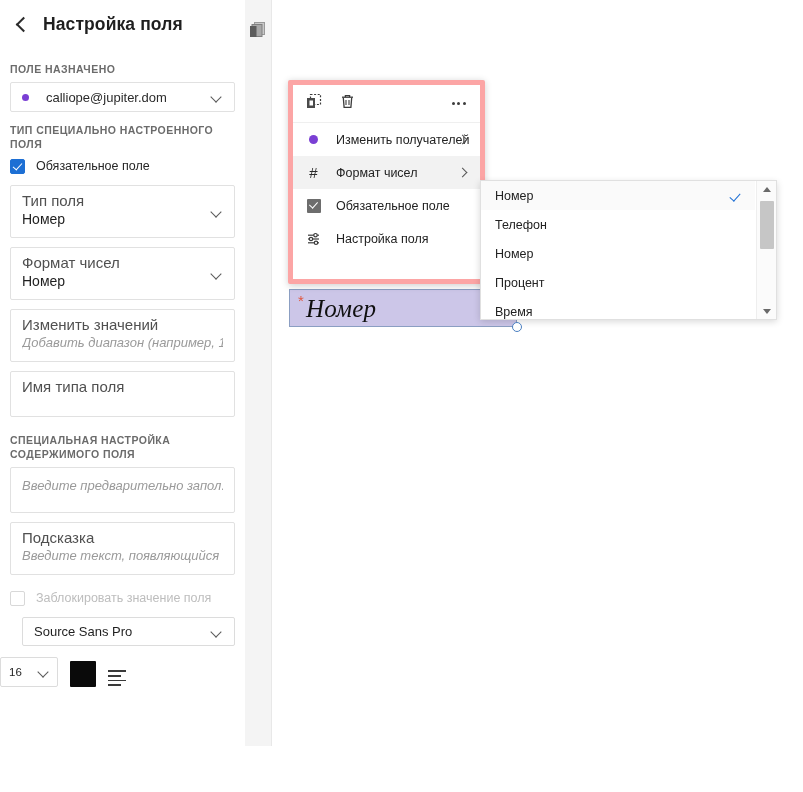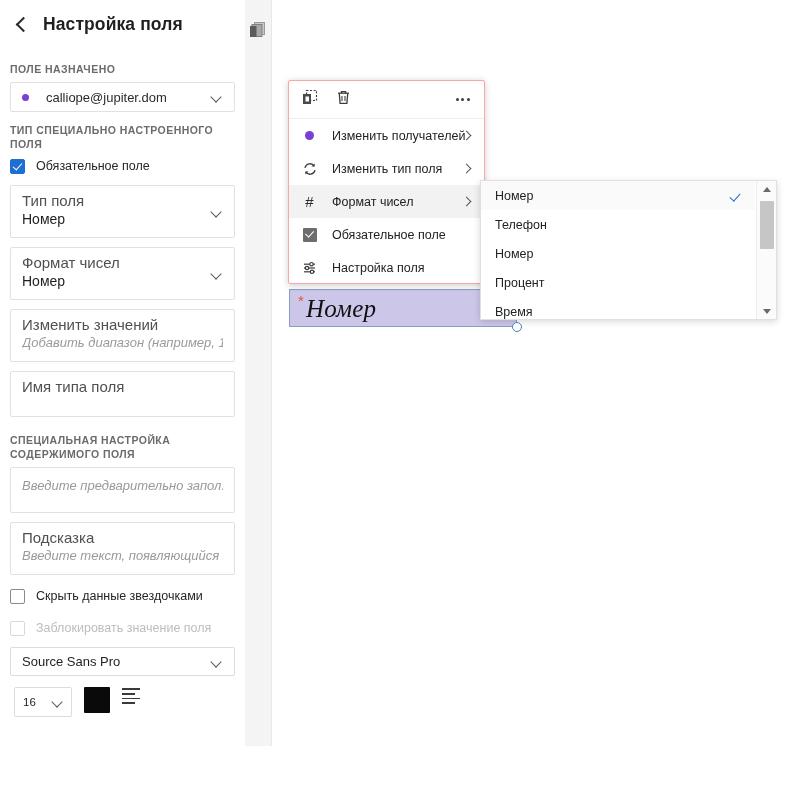--- a/index.html
+++ b/index.html
@@ -113,30 +113,30 @@
     left: 4px; top: 1px; width: 4px; height: 8px;
     border-right: 1.8px solid #fff; border-bottom: 1.8px solid #fff;
     transform: rotate(42deg);
   }
   .cbox.disabled { border-color: #d8d8d8; }
   .cb-label { font-size: 12.5px; color: #262626; }
   .cb-label.disabled { color: #bdbdbd; }
 
   
   .font-select {
-    margin: 0 10px 11px 10px;
+    margin: 0 10px 11px 22px;
     border: 1px solid #dcdcdc; border-radius: 2px;
     height: 29px; display: flex; align-items: center;
     padding: 0 11px; position: relative; background: #fff;
   }
   .font-select .fs-text { font-size: 13px; color: #1f1f1f; }
 
   .format-row {
-    display: flex; align-items: flex-start;
-    margin: 0 14px; gap: 12px;
+    display: flex; align-items: flex-end;
+    margin: 0 0; gap: 12px;
   }
   .size-box {
     width: 58px; height: 30px;
     border: 1px solid #dcdcdc; border-radius: 2px;
     display: flex; align-items: center; padding: 0 8px;
     position: relative; background: #fff;
   }
   .size-box .sz { font-size: 11.5px; color: #1f1f1f; }
   .size-box .chev { right: 7px; }
   .color-swatch {
@@ -169,21 +169,21 @@
   .canvas {
     position: absolute; left: 272px; top: 0;
     width: 531px; height: 792px; background: #fff;
   }
 
   
   .ctx {
     position: absolute; left: 288px; top: 80px;
     width: 197px; height: 204px;
     background: #fff;
-    border: 1px solid #fca5a5;
+    border: 5px solid #fca5a5;
     box-shadow: 0 1.6px 7px rgba(0,0,0,.18);
     border-radius: 2px;
     z-index: 20;
   }
   .ctx-toolbar {
     height: 38px; display: flex; align-items: center;
     padding: 0 14px 0 12px; gap: 17px;
     border-bottom: 1px solid #efefef;
     position: relative;
   }
@@ -351,24 +351,20 @@
 
     <div class="field">
       <div class="field-placeholder">Введите предварительно запол...</div>
     </div>
 
     <div class="field">
       <div class="field-label">Подсказка</div>
       <div class="field-placeholder">Введите текст, появляющийся ...</div>
     </div>
 
-    <div class="cb-row" style="margin-top:12px">
-      <span class="cbox"></span>
-      <span class="cb-label">Скрыть данные звездочками</span>
-    </div>
 
     <div class="cb-row" style="margin-top:14px">
       <span class="cbox disabled"></span>
       <span class="cb-label disabled">Заблокировать значение поля</span>
     </div>
 
 
     <div class="font-select">
       <span class="fs-text">Source Sans Pro</span>
       <span class="chev"></span>
@@ -431,32 +427,20 @@
     </div>
 
     <div class="ctx-item">
       <span class="ctx-ico">
           <span class="purple-dot"></span>
         </span>
       <span class="ctx-text">Изменить получателей</span>
       <span class="arrow-r"></span>
     </div>
 
-    <div class="ctx-item">
-      <span class="ctx-ico">
-        <svg width="16" height="16" viewBox="0 0 16 16">
-          <path d="M3 6.8 A5 5 0 0 1 12.2 5.2" stroke="#3c3c3c" stroke-width="1.3" fill="none"></path>
-          <path d="M13 9.2 A5 5 0 0 1 3.8 10.8" stroke="#3c3c3c" stroke-width="1.3" fill="none"></path>
-          <path d="M12.6 2.4 L12.6 5.6 L9.5 5.4 Z" fill="#3c3c3c"></path>
-          <path d="M3.4 13.6 L3.4 10.4 L6.5 10.6 Z" fill="#3c3c3c"></path>
-        </svg>
-      </span>
-      <span class="ctx-text">Изменить тип поля</span>
-      <span class="arrow-r"></span>
-    </div>
 
     <div class="ctx-item active">
       <span class="ctx-ico">
           <span class="hash">#</span>
         </span>
       <span class="ctx-text">Формат чисел</span>
       <span class="arrow-r"></span>
     </div>
 
     <div class="ctx-item">

